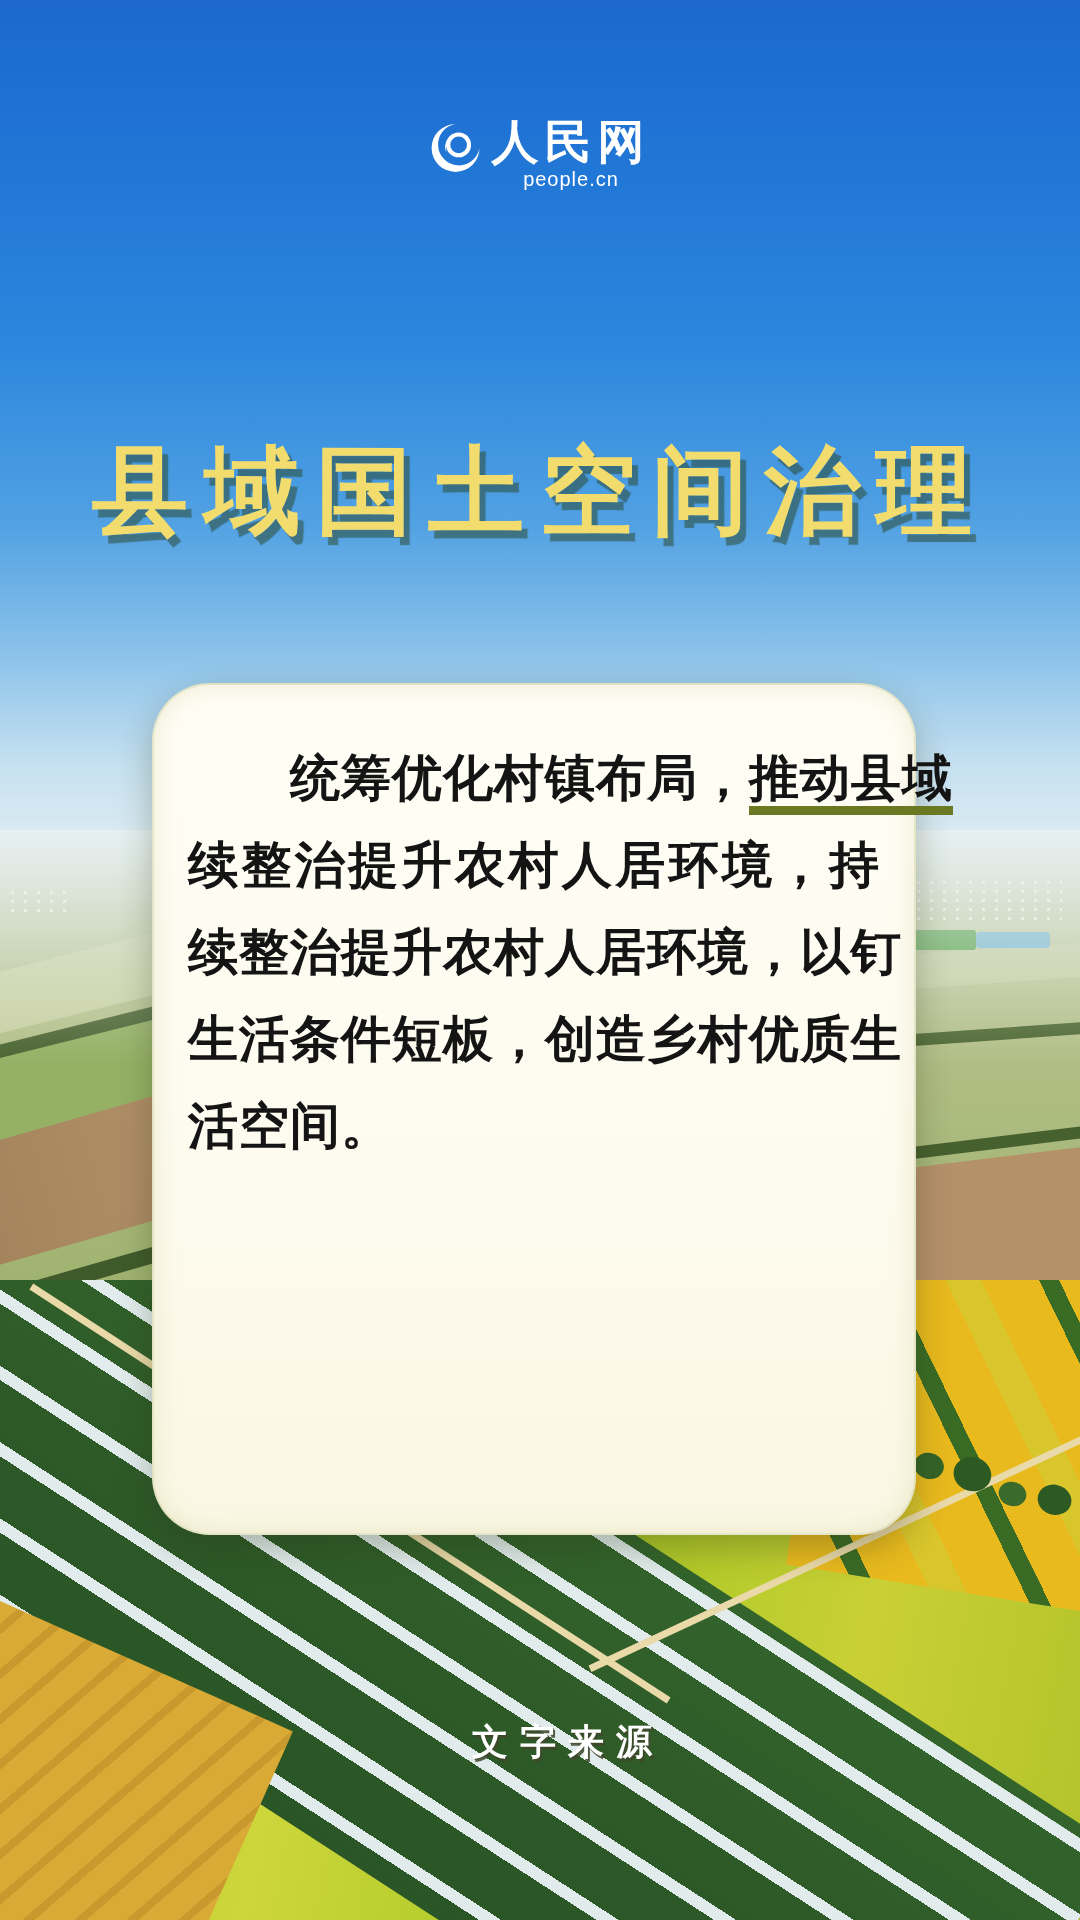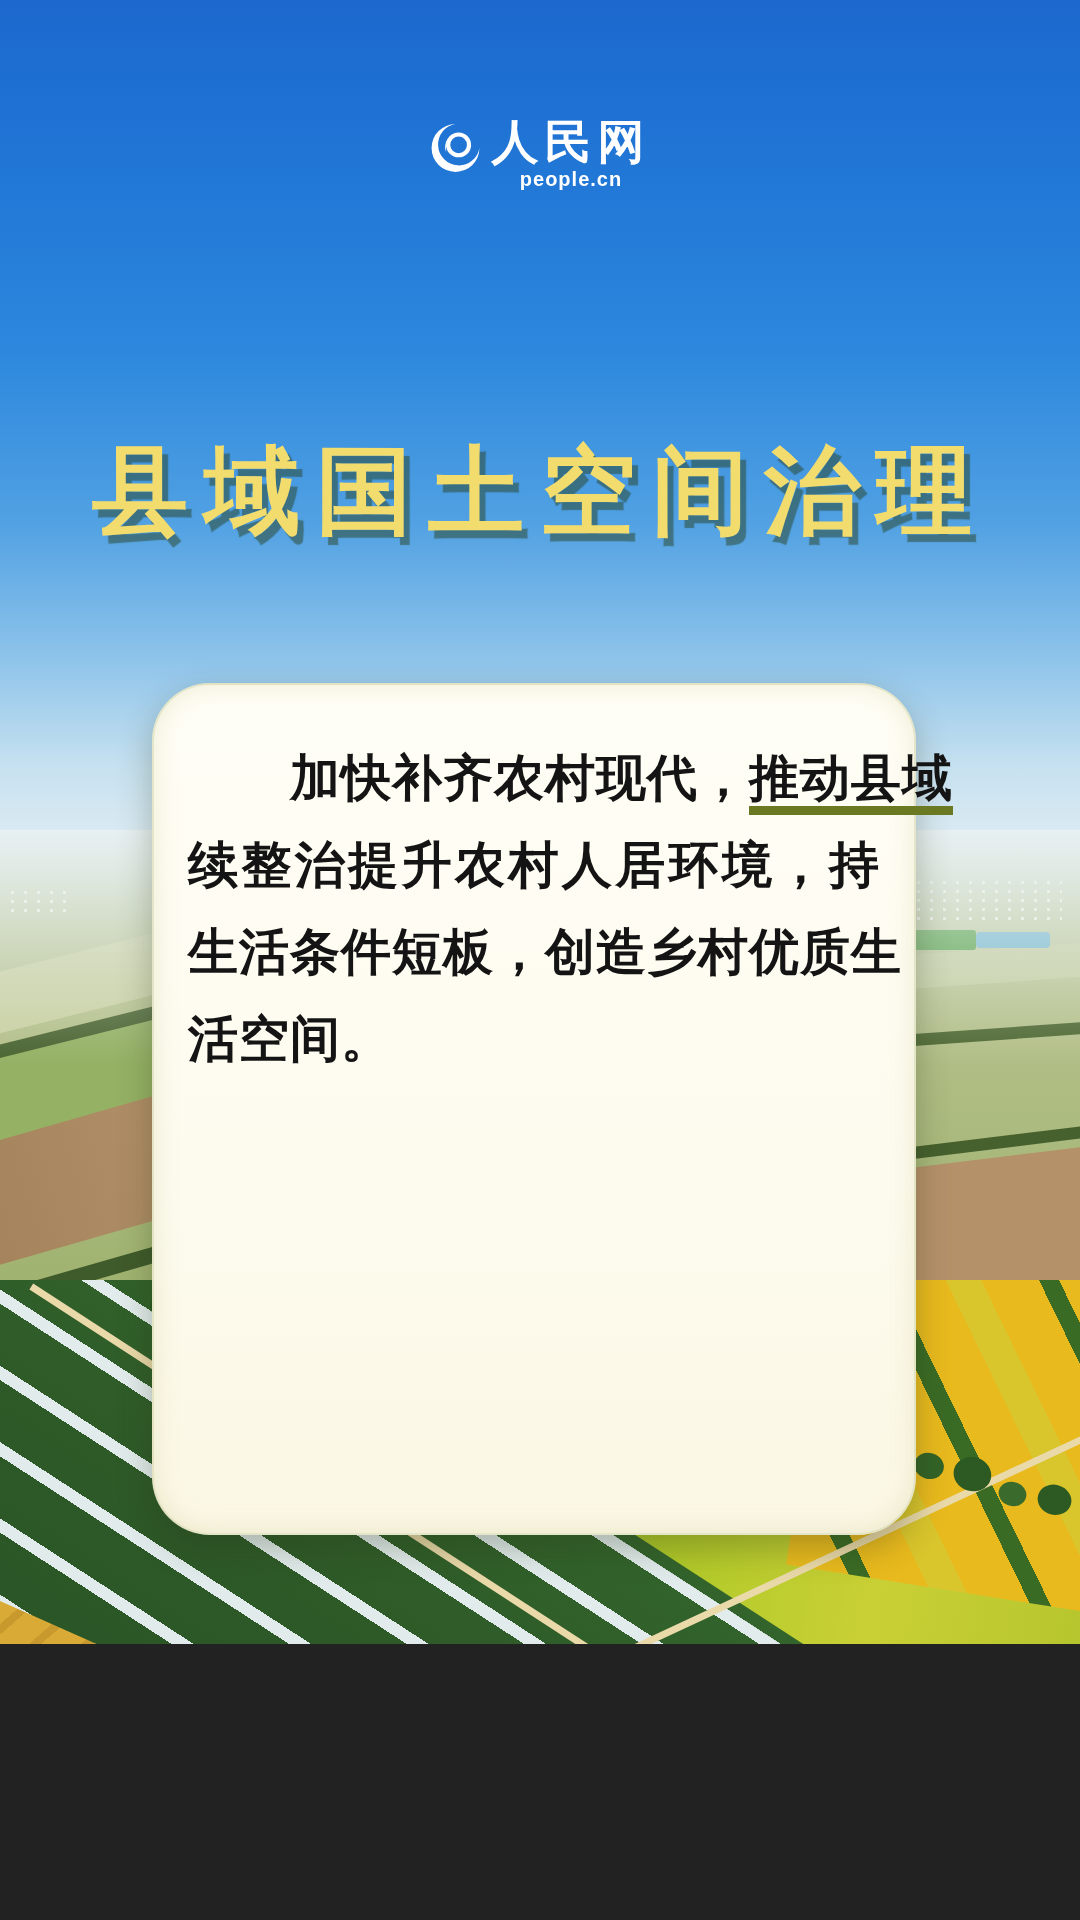--- a/index.html
+++ b/index.html
@@ -1,16 +1,16 @@
 <!DOCTYPE html>
 <html><head>
 <meta charset="utf-8">
 <style>
   html,body{margin:0;padding:0;background:#222;}
-  .poster{position:relative;width:1080px;height:1644px;overflow:hidden;margin:0 auto;
+  .poster{position:relative;width:1080px;height:1920px;overflow:hidden;margin:0 auto;
           font-family:"Liberation Sans",sans-serif;}
   
   .photo{position:absolute;inset:0;}
   .sky{position:absolute;left:0;top:0;width:100%;height:870px;
        background:linear-gradient(180deg,#1c68ce 0%,#2177d6 20%,#2c87dd 40%,#51a1e3 60%,#8fc4ea 76%,#c6e1f0 88%,#e4eff4 100%);}
   .midland{position:absolute;left:0;top:830px;width:100%;height:470px;overflow:hidden;
            background:linear-gradient(180deg,#cdd5b2 0%,#b6c18b 35%,#a9b97c 70%,#9fb26e 100%);}
   .midland .stripe{position:absolute;}
   .m1{left:-120px;top:70px;width:820px;height:60px;background:#c9d0a0;transform:rotate(-14deg);}
   .m2{left:-160px;top:150px;width:900px;height:90px;background:#94b164;transform:rotate(-14deg);}
@@ -52,21 +52,21 @@
   .road1{left:-30px;top:210px;width:760px;height:7px;transform:rotate(33deg);}
   .road2{left:560px;top:250px;width:640px;height:7px;transform:rotate(-25deg);}
 
   
   .logo{position:absolute;top:116px;left:50%;transform:translateX(-50%);
         display:flex;align-items:flex-start;gap:10px;}
   .logo svg{width:52px;height:52px;margin-top:6px;}
   .logo-col{display:flex;flex-direction:column;align-items:center;}
   .logo-cn{color:#fff;font-size:47px;font-weight:bold;letter-spacing:6px;
            font-family:"Liberation Serif",serif;line-height:52px;}
-  .logo-en{color:#fff;font-size:20px;font-weight:bold;letter-spacing:1px;line-height:22px;}
+  .logo-en{color:#fff;font-size:20px;font-weight:normal;letter-spacing:1px;line-height:22px;}
 
   
   .title{position:absolute;top:428px;left:0;width:100%;text-align:center;
          font-size:96px;font-weight:bold;color:#F2DC6E;letter-spacing:16px;
          font-family:"Liberation Serif",serif;
          text-shadow:6px 8px 1px rgba(44,74,52,0.55);white-space:nowrap;}
 
   
   .card{position:absolute;left:152px;top:683px;width:764px;height:852px;border-radius:58px;
         background:linear-gradient(180deg,#fffef6 0%,#fdfbee 60%,#fbf7e4 100%);
@@ -139,22 +139,23 @@
     <div class="logo-col">
       <span class="logo-cn">人民网</span>
       <span class="logo-en">people.cn</span>
     </div>
   </div>
 
   <div class="title">县域国土空间治理</div>
 
   <div class="card">
     <div class="card-text">
-        <div class="line indent"><span>加快补齐农村现代，</span><span class="u">推动县域</span></div>
+        <div class="line indent"><span>统筹优化村镇布局，</span><span class="u">推动县域</span></div>
         <div class="line"><span>续整治提升农村人居环境，持</span></div>
+        <div class="line"><span>续整治提升农村人居环境，以钉</span></div>
         <div class="line"><span>生活条件短板，创造乡村优质生</span></div>
         <div class="line last"><span>活空间。</span></div>
       </div>
   </div>
 
   <div class="source source-label">文字来源</div>
 
 </div>
 
 </body></html>

